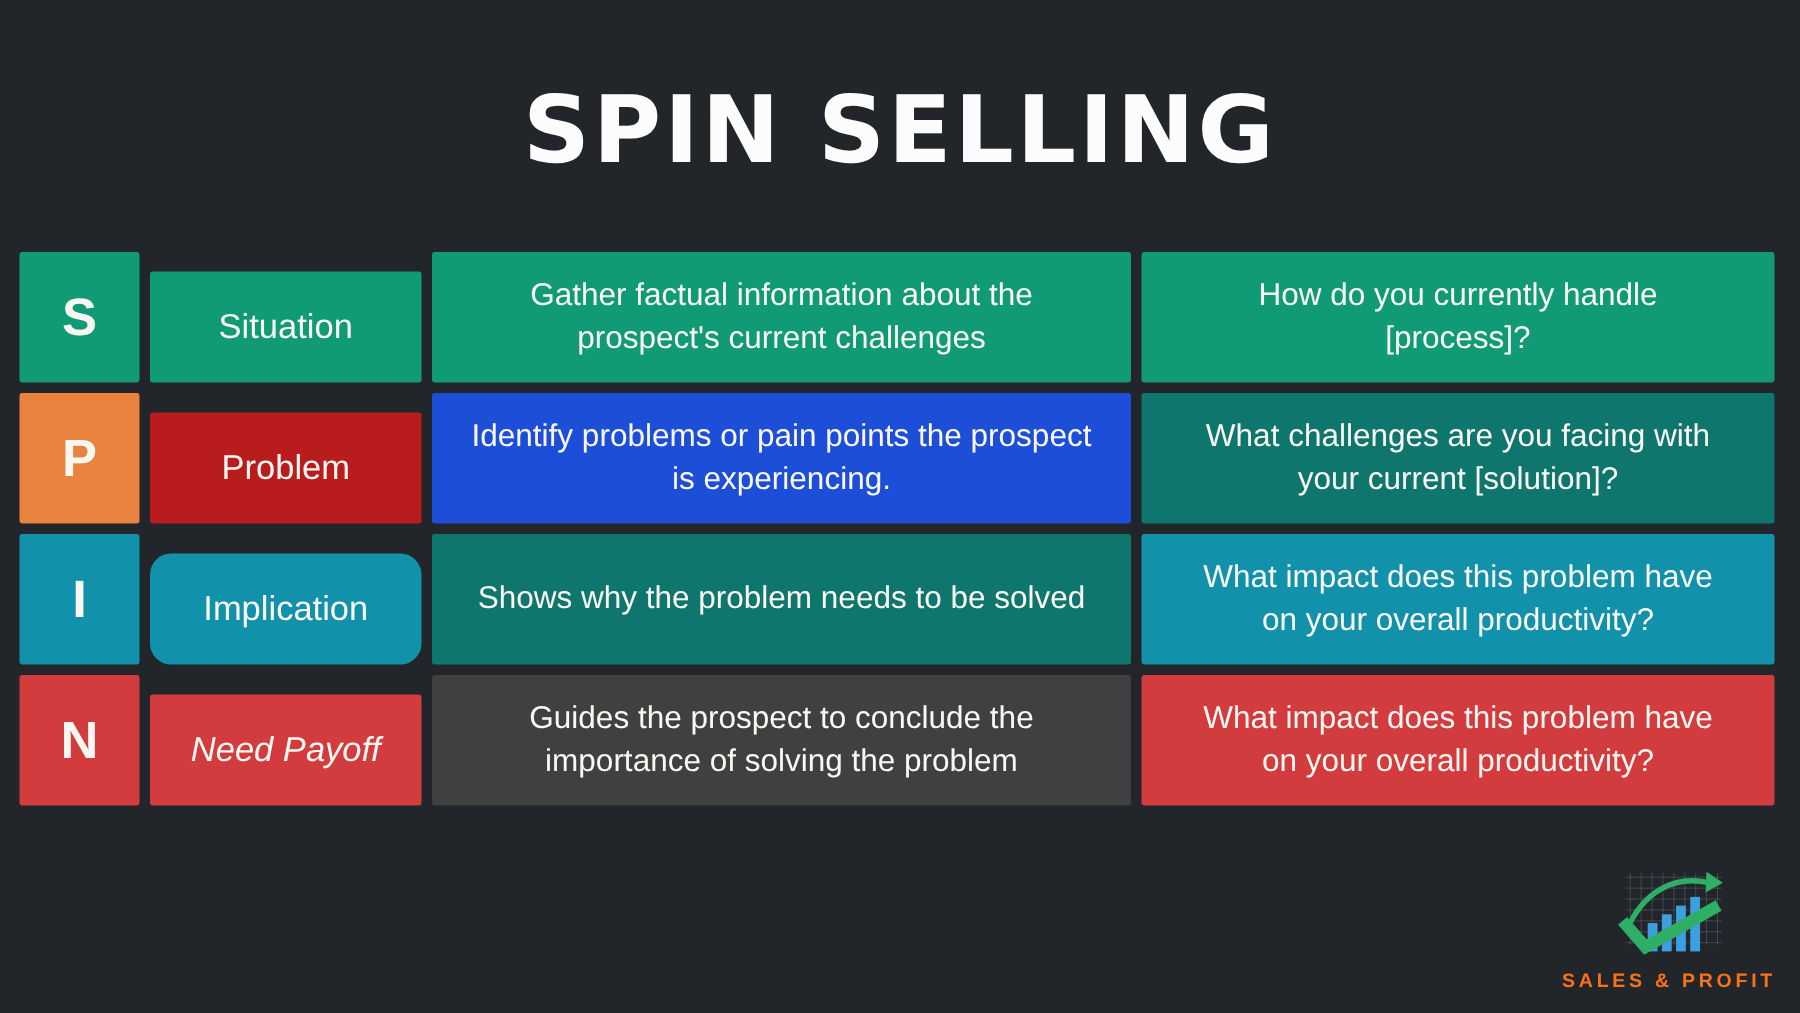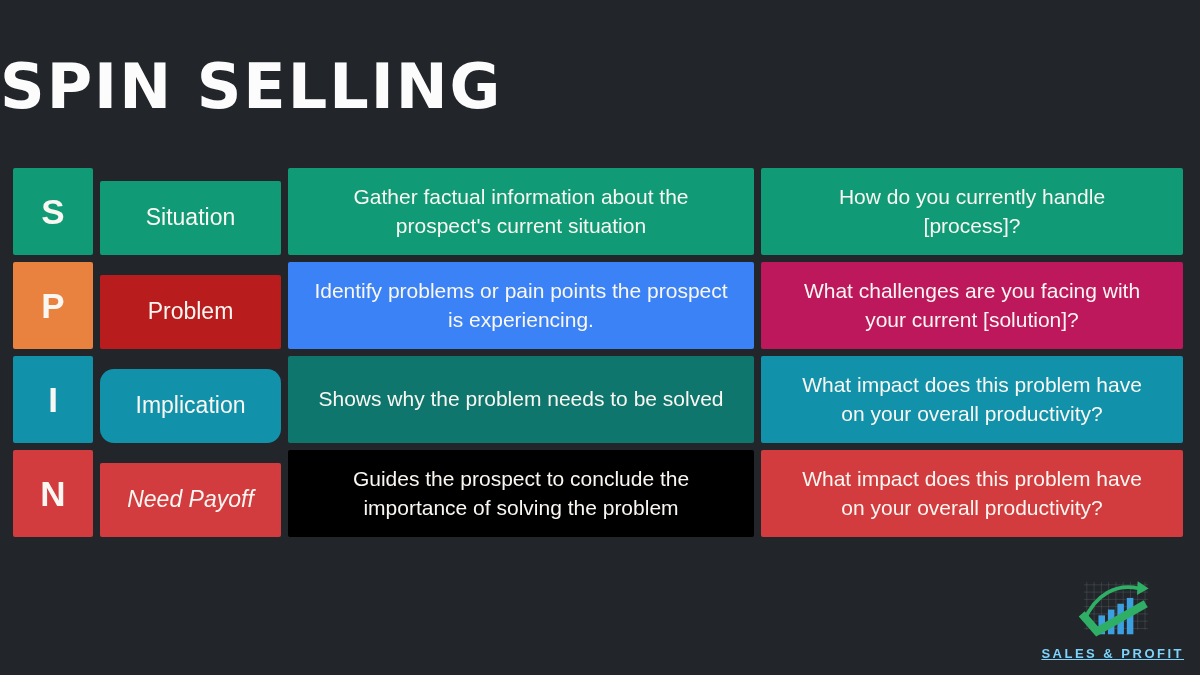--- a/index.html
+++ b/index.html
@@ -6,20 +6,21 @@
   body{
     width:1200px;height:675px;
     background:#22262a;
     font-family:"Liberation Sans", sans-serif;
     position:relative;overflow:hidden;
     color:#f7f4ef;
   }
   .title{
     margin:0;
     padding-top:50px;
+    text-align:center;
     font-family:"DejaVu Sans", sans-serif;
     font-weight:bold;
     font-size:62px;
     letter-spacing:2px;
     color:#fcfcfc;
   }
   .table{
     position:absolute;
     left:13px;top:168px;
     width:1170px;
@@ -44,50 +45,49 @@
   .logo{
     position:absolute;
     right:16px;bottom:14px;
     display:flex;flex-direction:column;align-items:center;
   }
   .logo-text{
     margin-top:3px;
     font-size:13px;
     font-weight:bold;
     letter-spacing:2.5px;
-    color:#7dd3fc;
+    color:#f97316;
     white-space:nowrap;
-    text-decoration:underline;
   }
 </style>
 </head>
 <body>
 
 <h1 class="title">SPIN SELLING</h1>
 
 <div class="table">
 
   <div class="cell c-letter" style="background-color: rgb(16, 155, 118);">S</div>
   <div class="cell c-label" style="background-color: rgb(16, 155, 118);">Situation</div>
-  <div class="cell c-desc" style="background-color: rgb(16, 155, 118);">Gather factual information about the prospect's current situation</div>
+  <div class="cell c-desc" style="background-color: rgb(16, 155, 118);">Gather factual information about the prospect's current challenges</div>
   <div class="cell c-question" style="background-color: rgb(16, 155, 118);">How do you currently handle [process]?</div>
 
   <div class="cell c-letter" style="background-color: rgb(232, 130, 62);">P</div>
   <div class="cell c-label" style="background-color: #b91c1c;">Problem</div>
-  <div class="cell c-desc" style="background-color: #3b82f6;">Identify problems or pain points the prospect is experiencing.</div>
-  <div class="cell c-question" style="background-color: #be185d;">What challenges are you facing with your current [solution]?</div>
+  <div class="cell c-desc" style="background-color: #1d4ed8;">Identify problems or pain points the prospect is experiencing.</div>
+  <div class="cell c-question" style="background-color: #0f766e;">What challenges are you facing with your current [solution]?</div>
 
   <div class="cell c-letter" style="background-color: rgb(17, 146, 170);">I</div>
   <div class="cell c-label" style="background-color: rgb(17, 146, 170); border-radius: 14px;">Implication</div>
   <div class="cell c-desc" style="background-color: #0f766e;">Shows why the problem needs to be solved</div>
   <div class="cell c-question" style="background-color: rgb(17, 146, 170);">What impact does this problem have on your overall productivity?</div>
 
   <div class="cell c-letter" style="background-color: rgb(210, 60, 62);">N</div>
   <div class="cell c-label" style="background-color: rgb(210, 60, 62); font-style: italic;">Need Payoff</div>
-  <div class="cell c-desc" style="background-color: #000000;">Guides the prospect to conclude the importance of solving the problem</div>
+  <div class="cell c-desc" style="background-color: #404040;">Guides the prospect to conclude the importance of solving the problem</div>
   <div class="cell c-question" style="background-color: rgb(210, 60, 62);">What impact does this problem have on your overall productivity?</div>
 
 </div>
 
 <div class="logo">
   <svg width="74" height="64" viewBox="0 0 100 88">
     <path d="M14 4 V70 M24 4 V70 M34 4 V70 M44 4 V70 M54 4 V70 M64 4 V70 M74 4 V70 M84 4 V70 M94 4 V70 M10 8 H98 M10 18 H98 M10 28 H98 M10 38 H98 M10 48 H98 M10 58 H98 M10 68 H98" fill="none" stroke-width="0.8" opacity="0.55" stroke="#667077"></path>
     <g>
       <rect x="30" y="50" width="9" height="26" fill="#3b9fe0"></rect>
       <rect x="43" y="42" width="9" height="34" fill="#3b9fe0"></rect>

